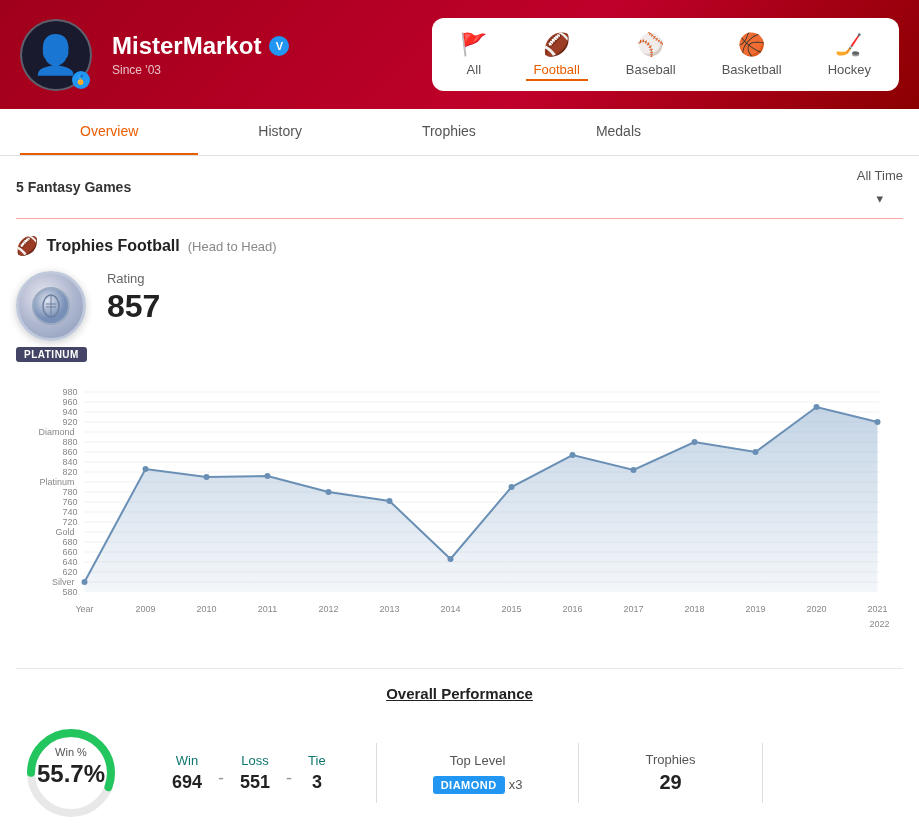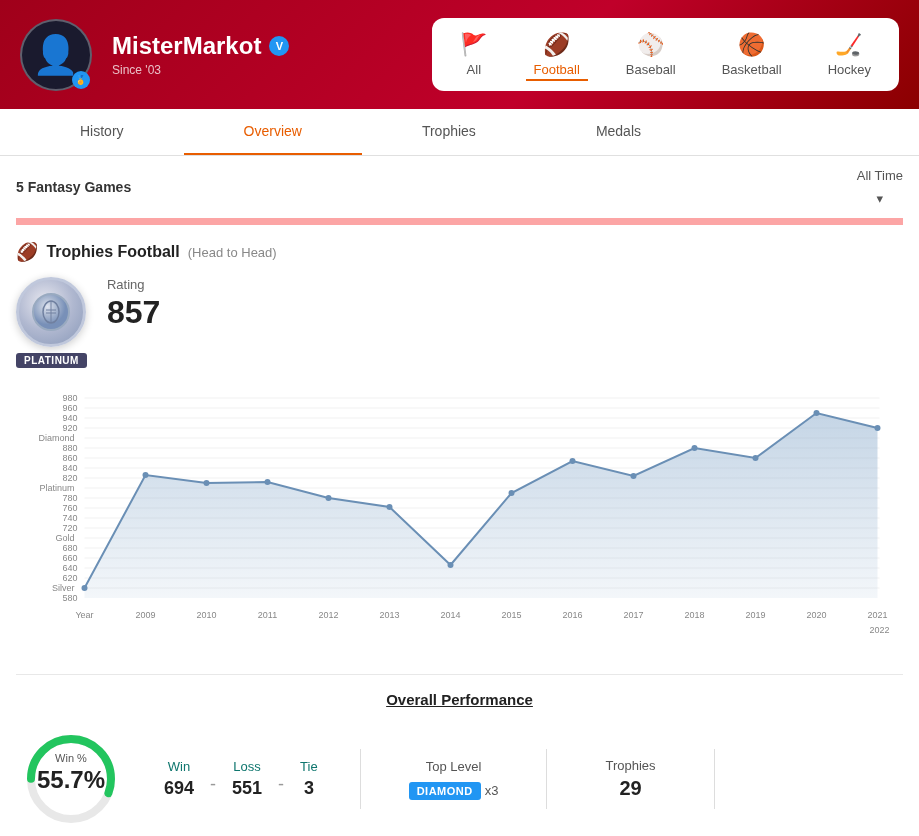--- a/index.html
+++ b/index.html
@@ -78,21 +78,21 @@
       padding: 14px 60px;
       font-size: 14px; color: #555;
       cursor: pointer; border-bottom: 2px solid transparent;
     }
     .sub-nav-item.active { color: #e85d00; border-bottom: 2px solid #e85d00; }
 
     
     .content { background: white; margin: 0; padding: 0 16px; }
     .filter-bar {
       display: flex; justify-content: space-between; align-items: center;
-      padding: 12px 0; border-bottom: 7px solid #fca5a5;
+      padding: 12px 0; border-bottom: 1px solid #fca5a5;
     }
     .filter-label { font-size: 14px; font-weight: 600; color: #333; }
     .filter-time {
       font-size: 13px; color: #555; cursor: pointer;
       display: flex; align-items: center; gap: 8px; flex-direction: column;
     }
 
     
     .section { padding: 16px 0; border-bottom: 1px solid #e8e8e8; }
     .section-title {
@@ -135,21 +135,21 @@
 
     
     .overall-section {
       padding: 16px 0 10px;
     }
     .overall-title {
       text-align: center; font-size: 15px; font-weight: 700;
       color: #222; margin-bottom: 16px; text-decoration: underline;
     }
     .stats-row {
-      display: flex; align-items: center; gap: 8px;
+      display: flex; align-items: center; gap: 16px;
     }
     .donut-container {
       position: relative; width: 110px; height: 110px;
       display: flex; align-items: center; justify-content: center;
     }
     .donut-label {
       position: absolute; text-align: center;
       font-size: 11px; color: #555; top: 28px; left: 50%; transform: translateX(-50%);
       white-space: nowrap;
     }
@@ -230,22 +230,22 @@
     </div>
 
     <div class="sport-tab">
       <span class="tab-icon">🏒</span>
       <span>Hockey</span>
     </div>
   </div>
 </div>
 
 <div class="sub-nav">
+  <div class="sub-nav-item active">Overview</div>
   <div class="sub-nav-item">History</div>
-  <div class="sub-nav-item active">Overview</div>
   <div class="sub-nav-item">Trophies</div>
   <div class="sub-nav-item">Medals</div>
 </div>
 
 <div class="content">
 
   <div class="filter-bar">
     <span class="filter-label">5 Fantasy Games</span>
     <span class="filter-time">
       <span>All Time</span>

